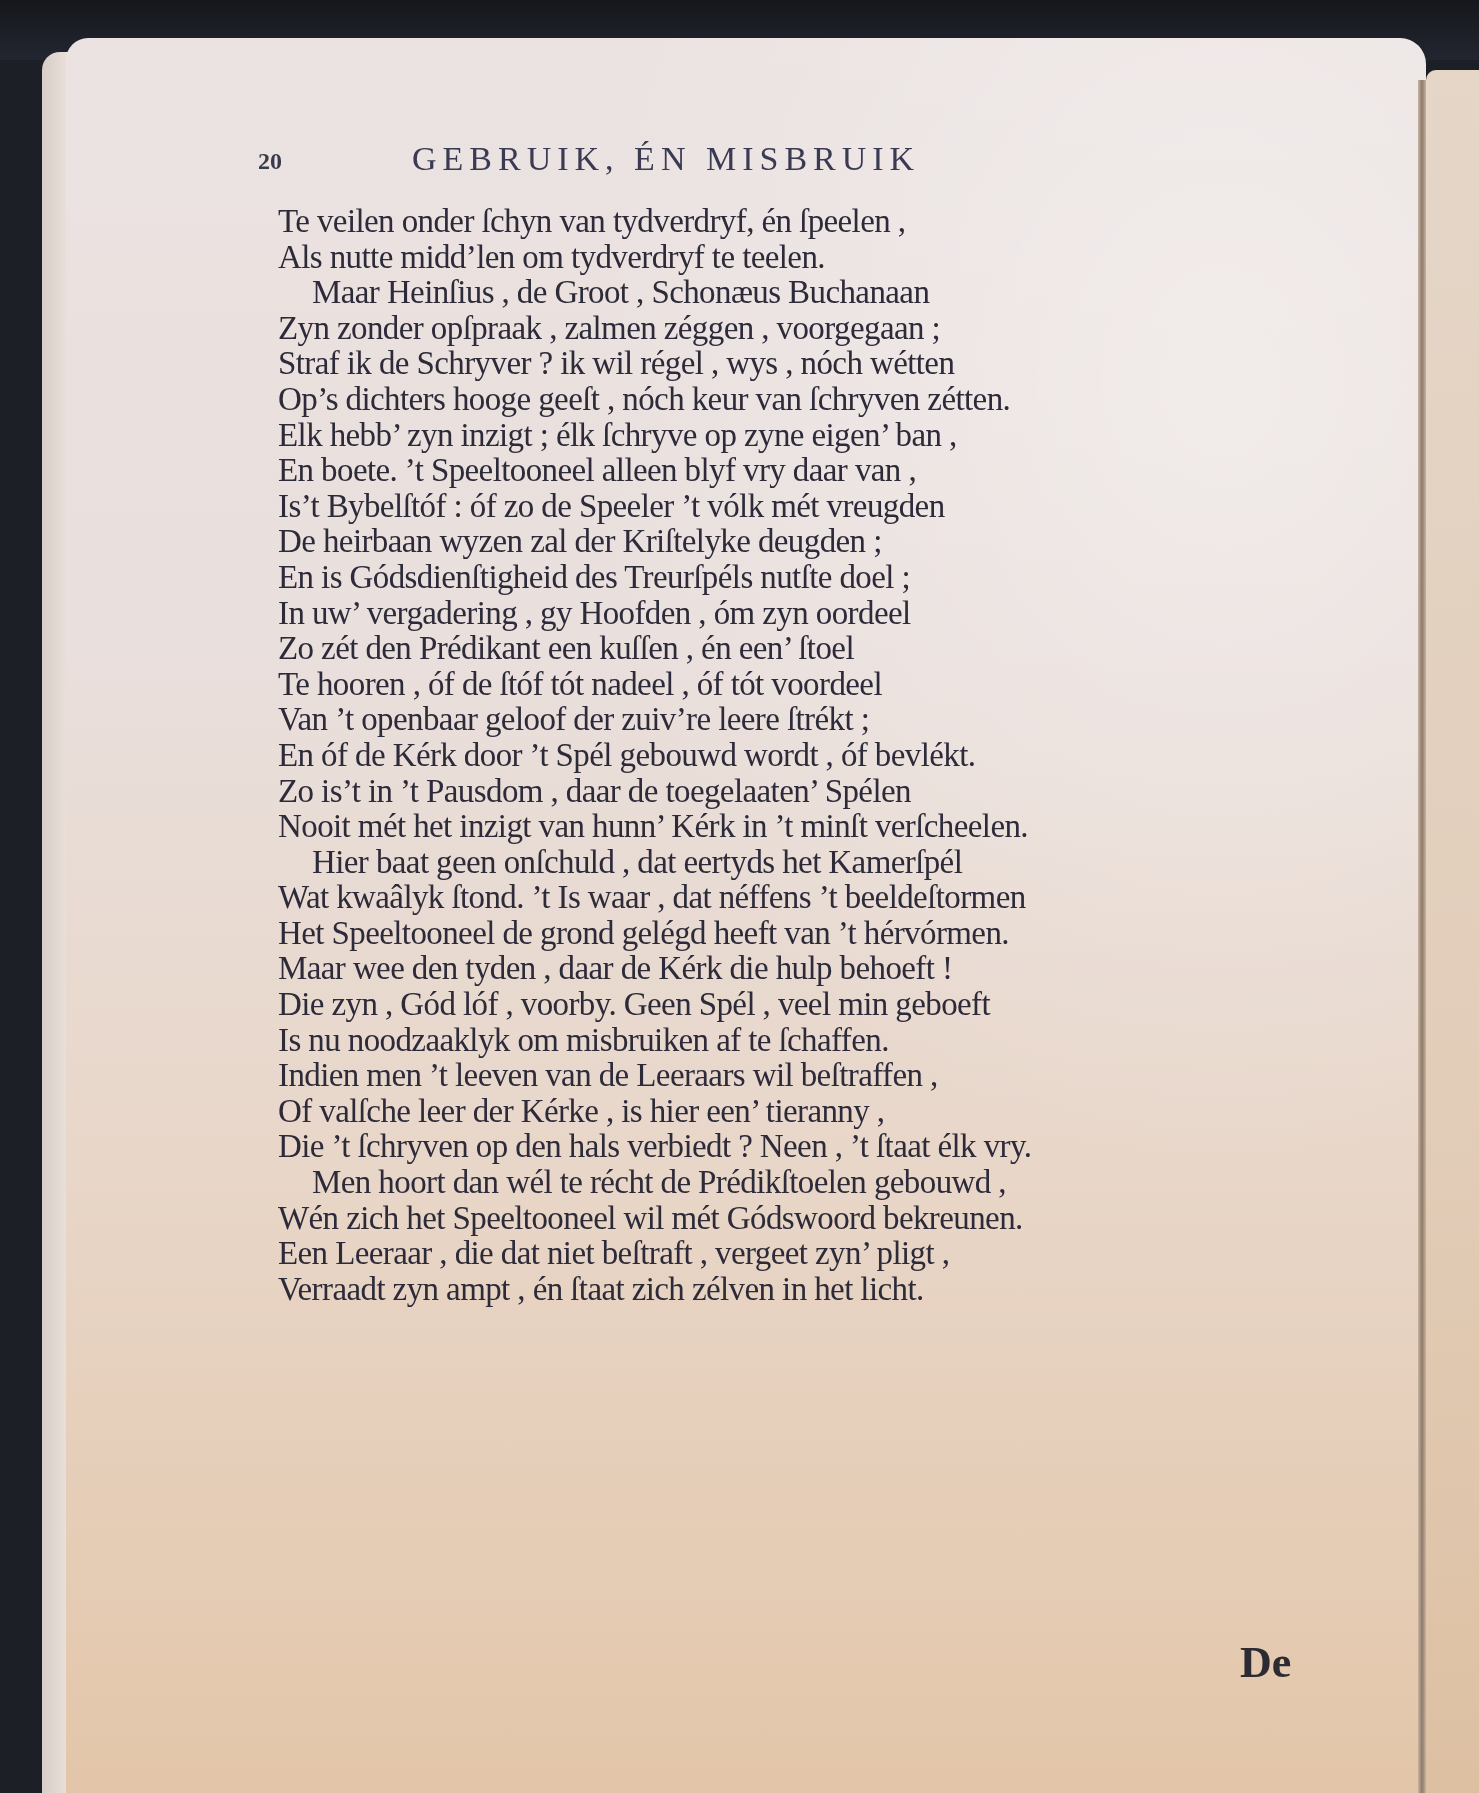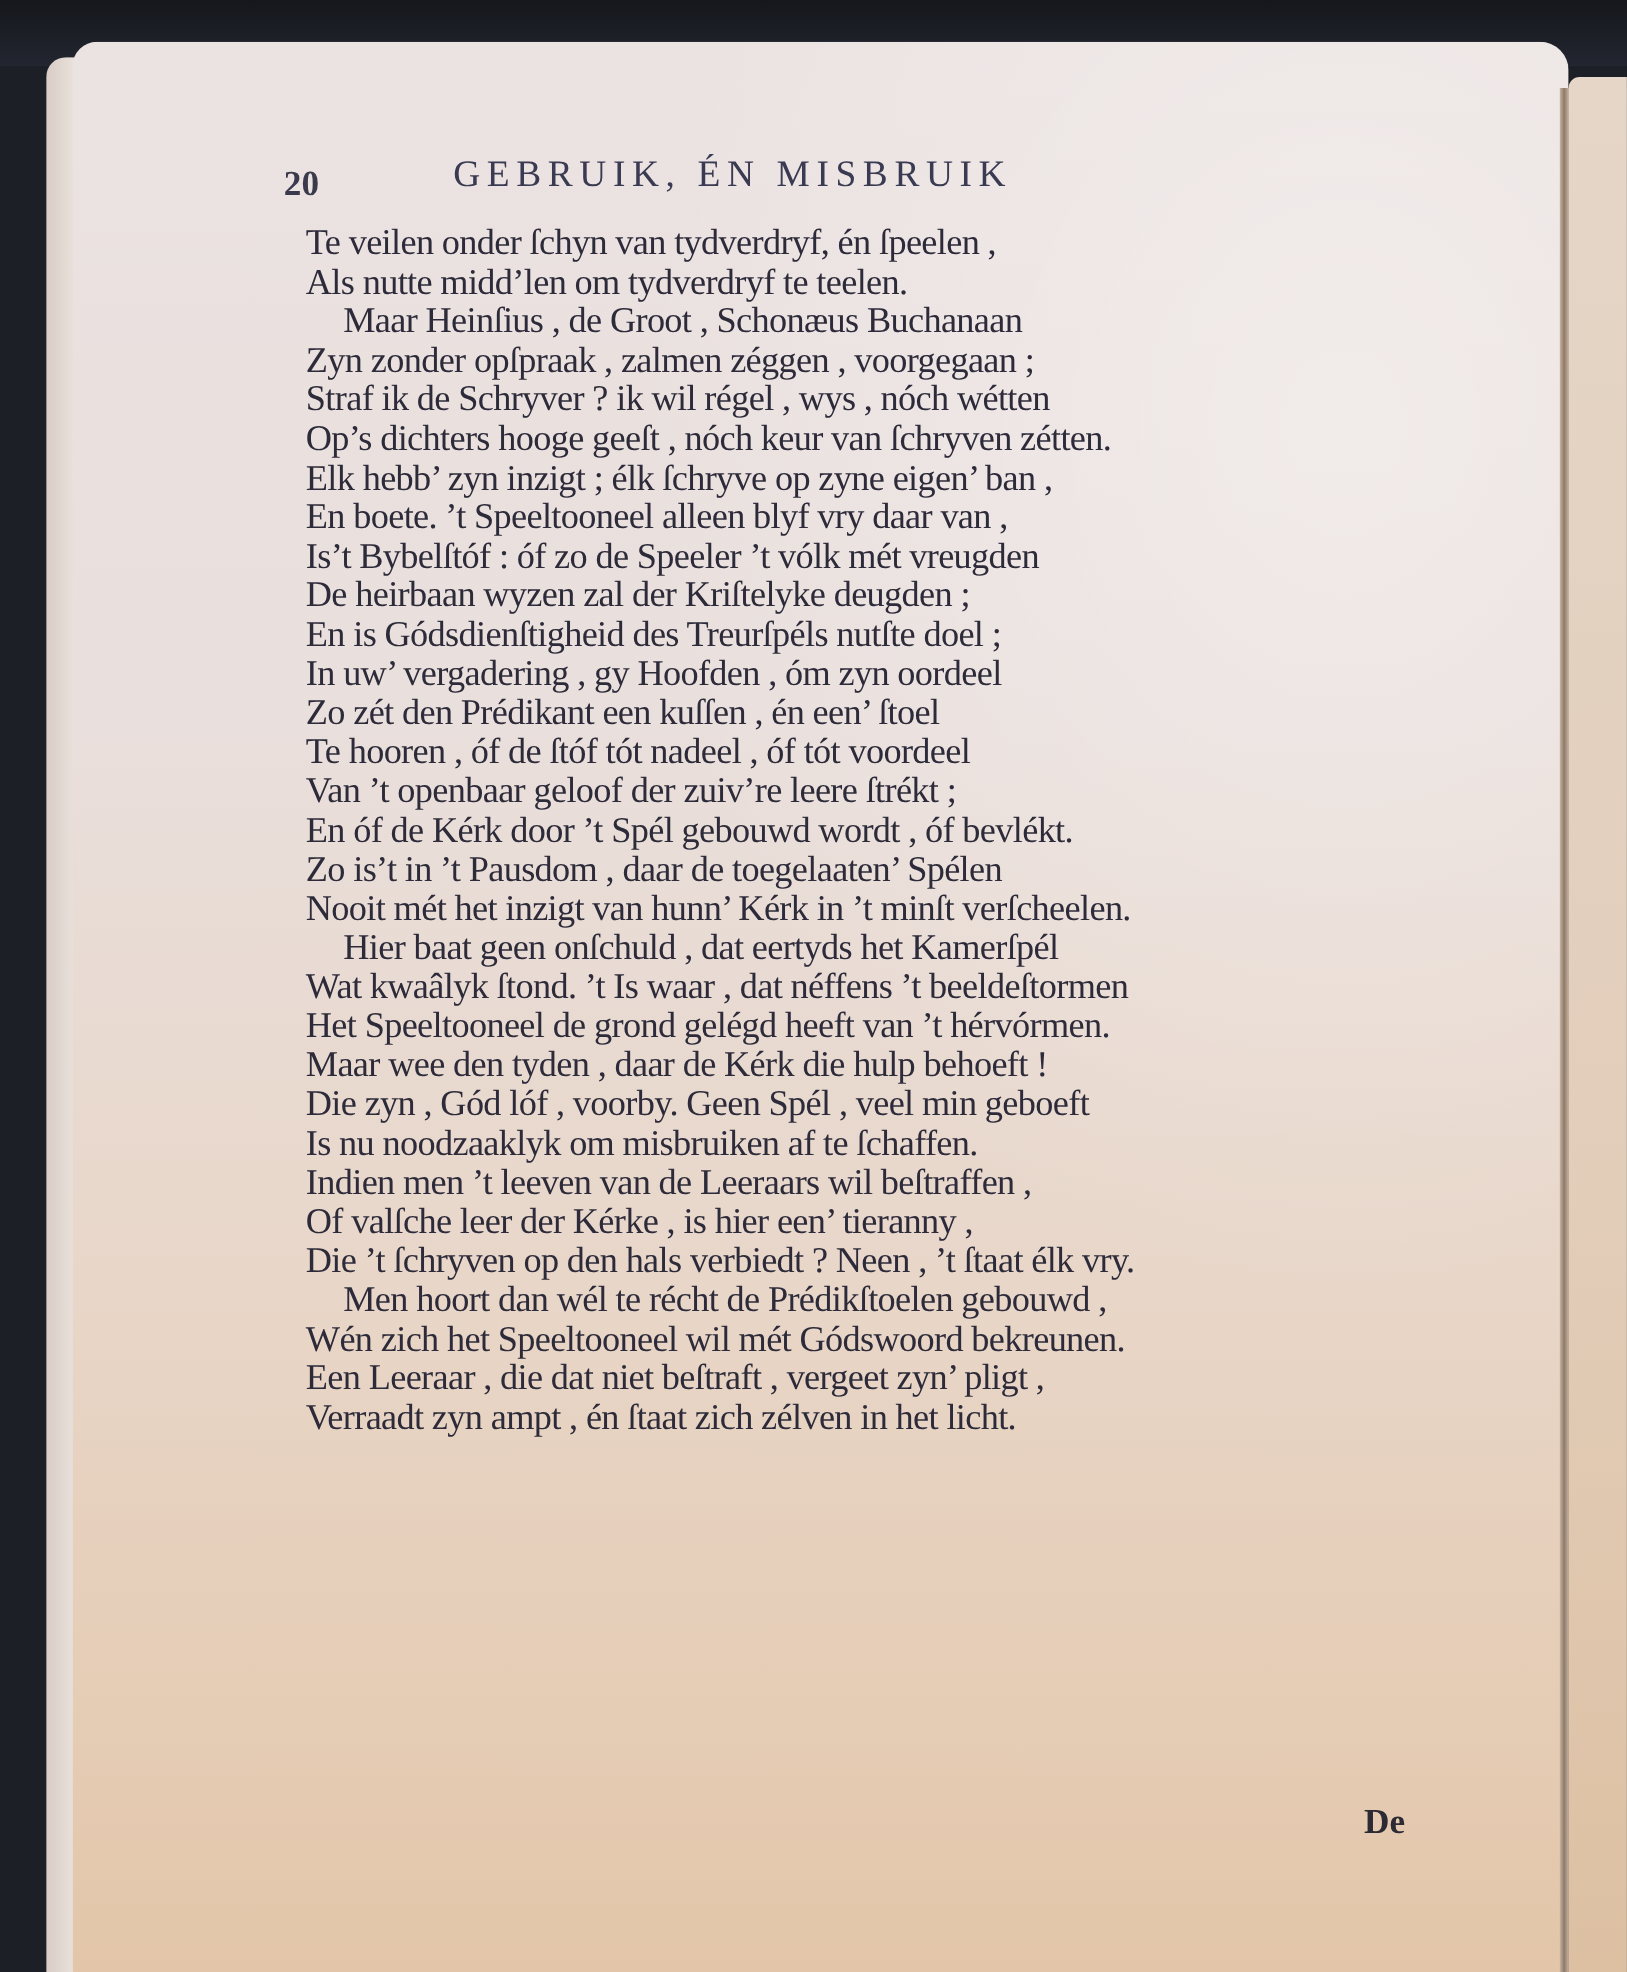--- a/index.html
+++ b/index.html
@@ -37,35 +37,35 @@
   }
   .text-block {
     position: absolute; left: 262px; top: 140px; width: 1000px;
     color: #2d2b3a;
   }
   .running-head {
     position: relative; height: 48px;
     font-size: 34px; letter-spacing: 6px; color: #3a3a52;
   }
   .folio {
-    position: absolute; left: -4px; top: 8px; font-size: 32px; letter-spacing: 0; font-weight: bold; color: #3a3a4c;
+    position: absolute; left: -4px; top: 8px; font-size: 24px; letter-spacing: 0; font-weight: bold; color: #3a3a4c;
   }
   .head-title {
     position: absolute; left: 150px; top: 0; white-space: nowrap;
   }
   .verse {
     margin: 16px; padding: 0; list-style: none;
     font-size: 33px; line-height: 35.6px; letter-spacing: -0.6px;
     white-space: nowrap;
   }
   .verse li { height: 35.6px; }
   .verse li.indent { padding-left: 34px; }
   .catchword {
     position: absolute; left: 1240px; top: 1637px;
-    font-size: 32px; font-weight: bold; color: #2c2a32;
+    font-size: 44px; font-weight: bold; color: #2c2a32;
   }
 </style>
 </head>
 <body>
 
 <div class="book-dark-top"></div>
 <div class="page-stack"></div>
 <div class="page"></div>
 <div class="gutter"></div>
 <div class="facing-page"></div>

